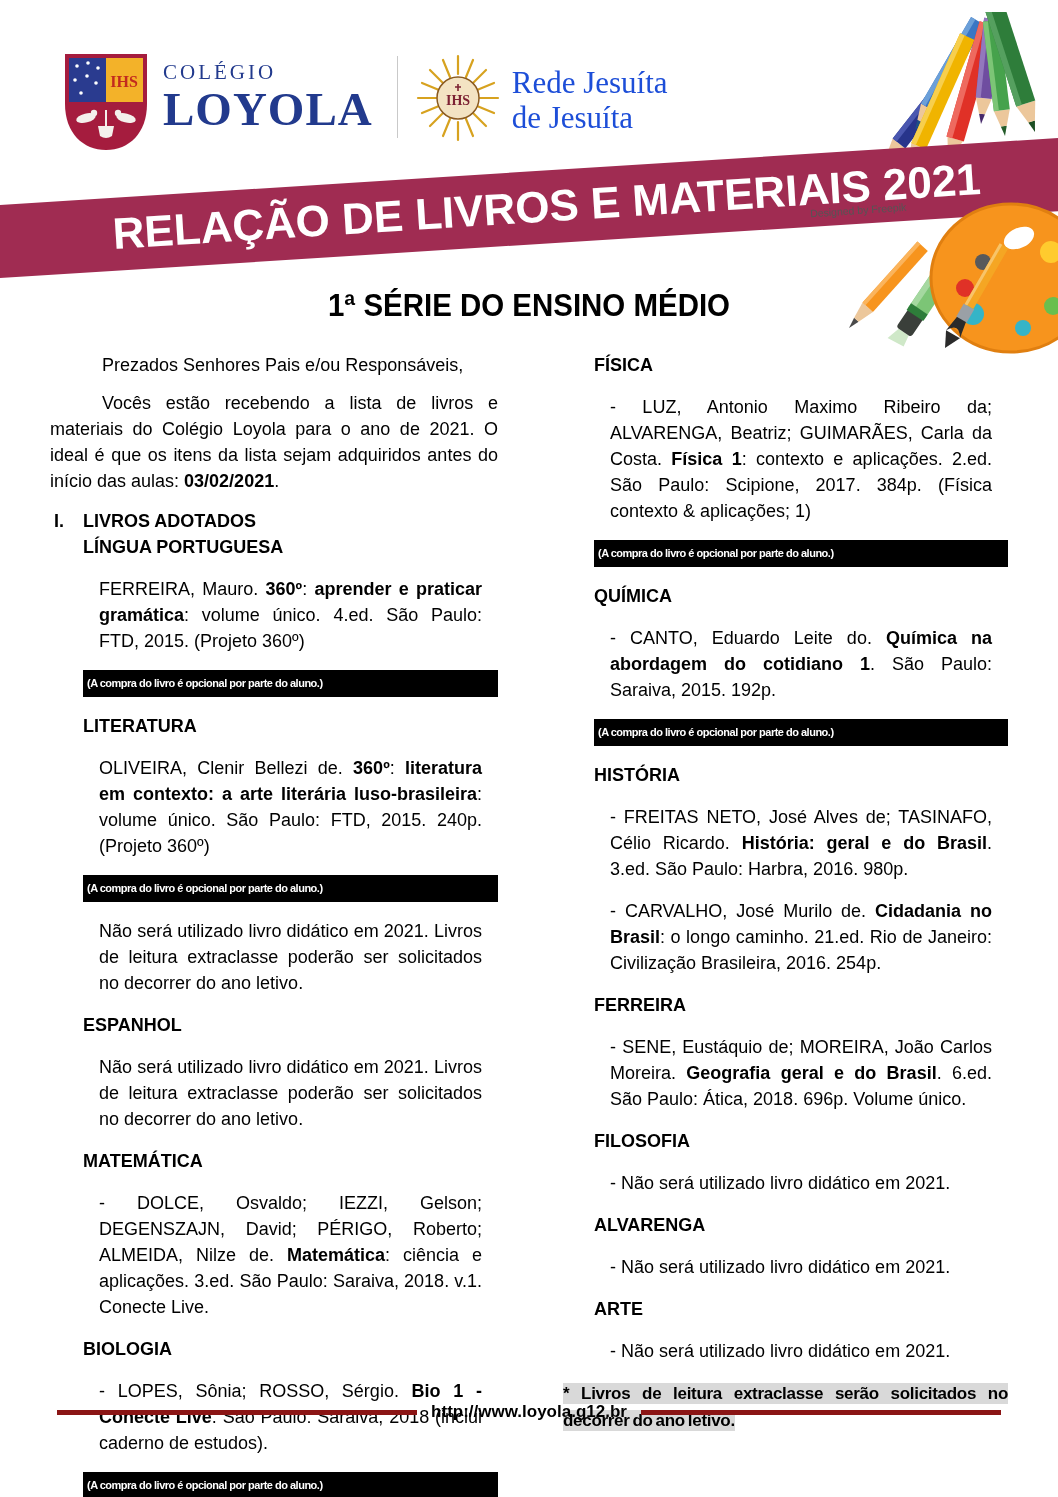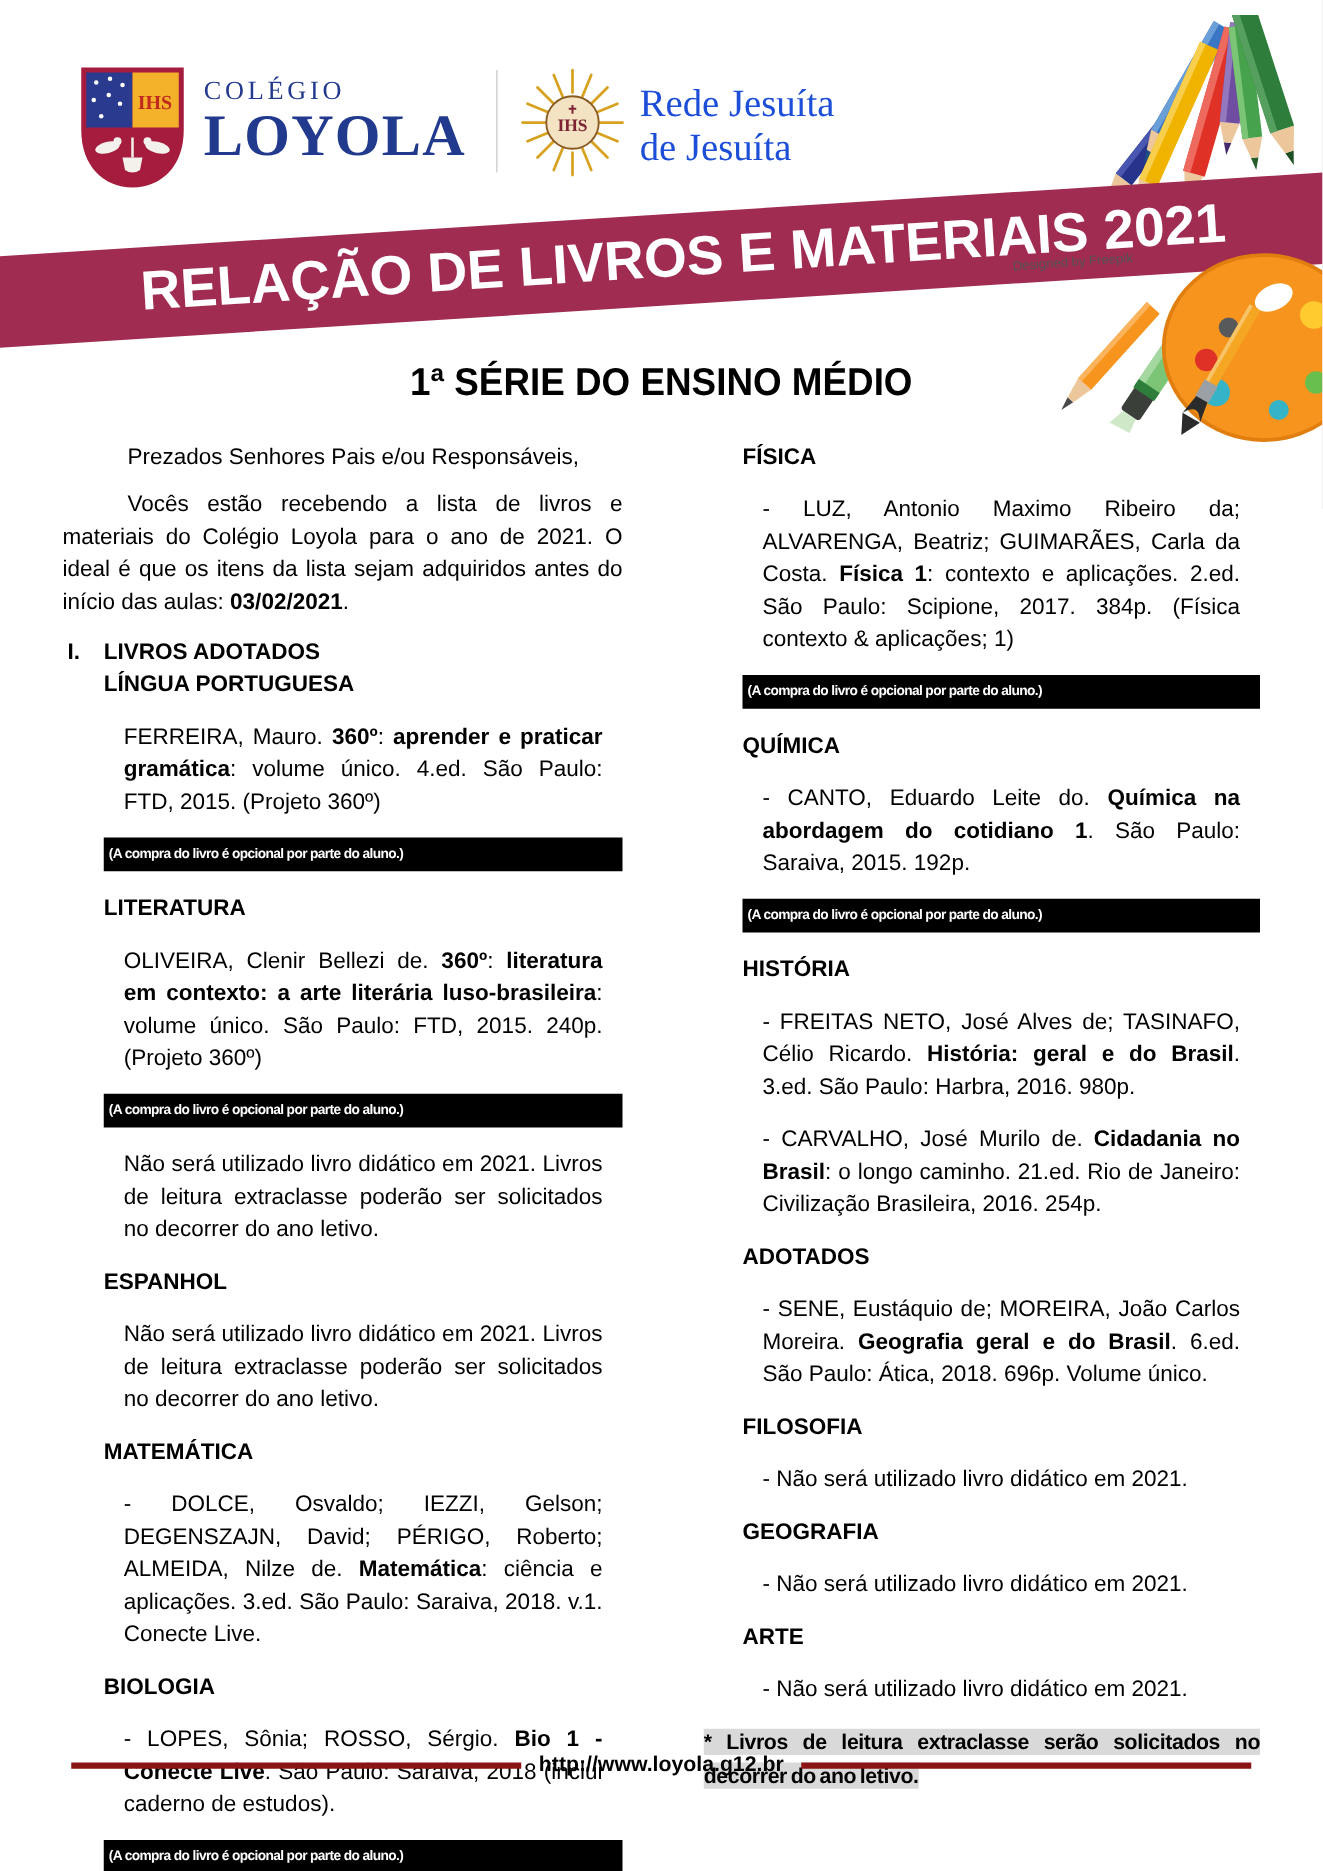--- a/index.html
+++ b/index.html
@@ -283,35 +283,35 @@
 
   <div class="section">
     <p class="sec-heading">HISTÓRIA</p>
     <div class="sec-body">
               <p class="citation"><span>- FREITAS NETO, José Alves de; TASINAFO, Célio Ricardo. </span><span class="b">História: geral e do Brasil</span><span>. 3.ed. São Paulo: Harbra, 2016. 980p.</span></p>
               <p class="citation"><span>- CARVALHO, José Murilo de. </span><span class="b">Cidadania no Brasil</span><span>: o longo caminho. 21.ed. Rio de Janeiro: Civilização Brasileira, 2016. 254p.</span></p>
             </div>
   </div>
 
   <div class="section">
-    <p class="sec-heading">ADOTADOS</p>
+    <p class="sec-heading">FERREIRA</p>
     <div class="sec-body">
               <p class="citation"><span>- SENE, Eustáquio de; MOREIRA, João Carlos Moreira. </span><span class="b">Geografia geral e do Brasil</span><span>. 6.ed. São Paulo: Ática, 2018. 696p. Volume único.</span></p>
             </div>
   </div>
 
   <div class="section">
     <p class="sec-heading">FILOSOFIA</p>
     <div class="sec-body">
               <p class="citation"><span>- Não será utilizado livro didático em 2021.</span></p>
             </div>
   </div>
 
   <div class="section">
-    <p class="sec-heading">GEOGRAFIA</p>
+    <p class="sec-heading">ALVARENGA</p>
     <div class="sec-body">
               <p class="citation"><span>- Não será utilizado livro didático em 2021.</span></p>
             </div>
   </div>
 
   <div class="section">
     <p class="sec-heading">ARTE</p>
     <div class="sec-body">
               <p class="citation"><span>- Não será utilizado livro didático em 2021.</span></p>
             </div>

